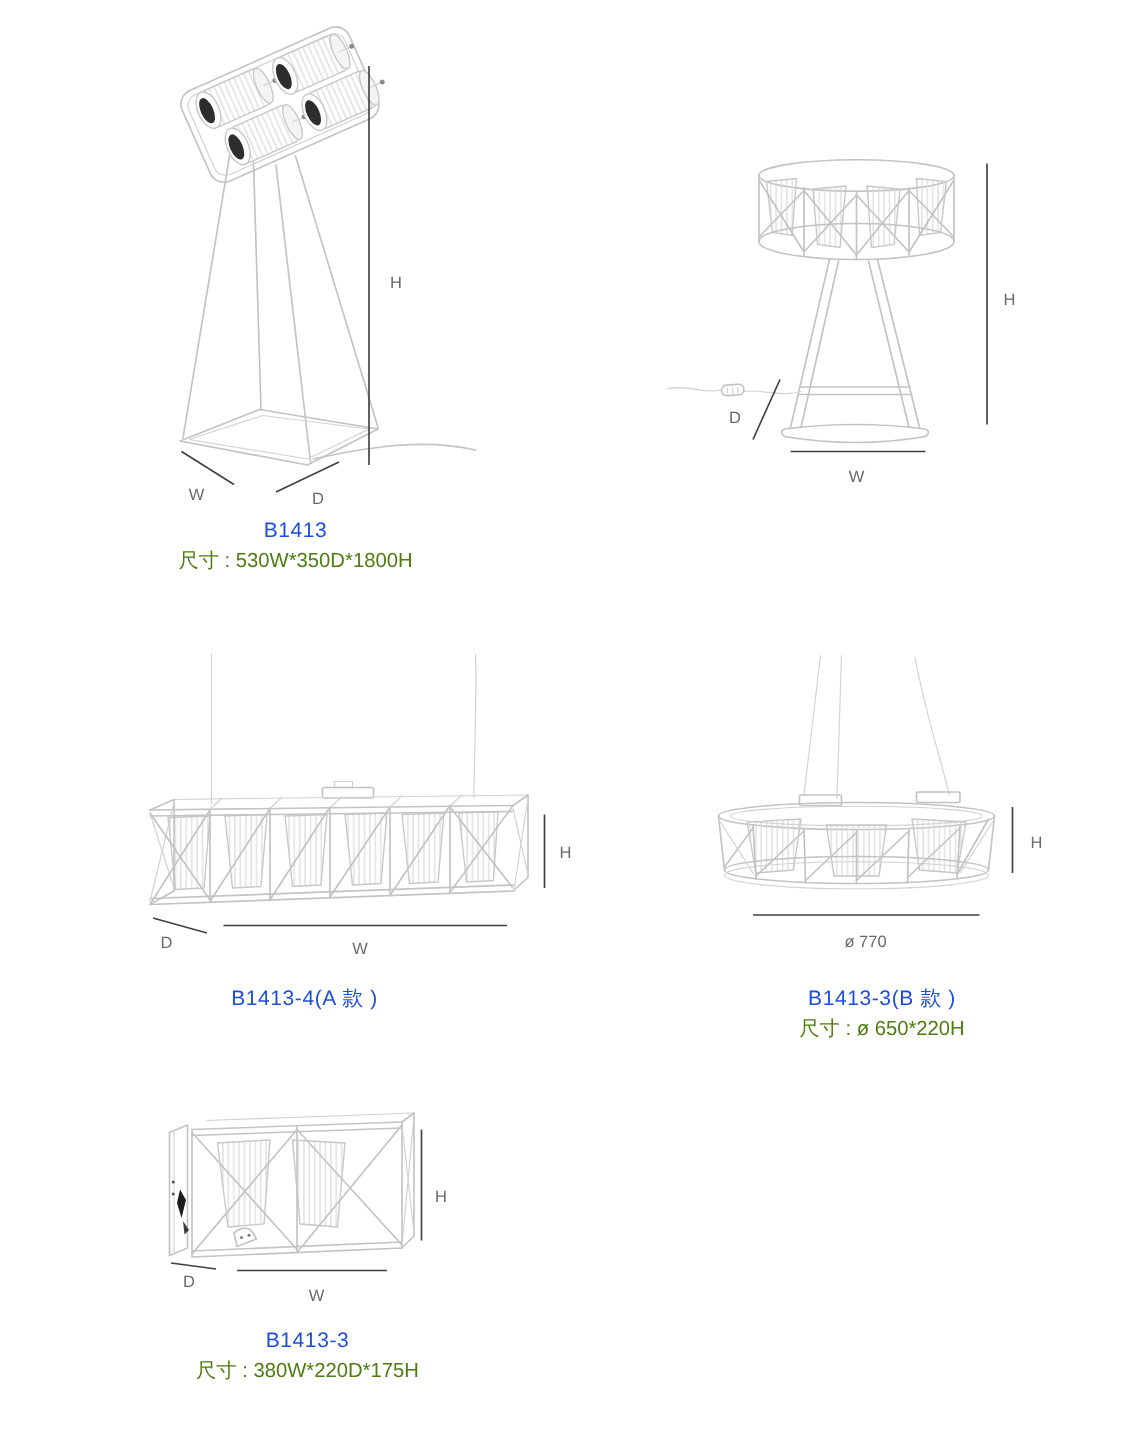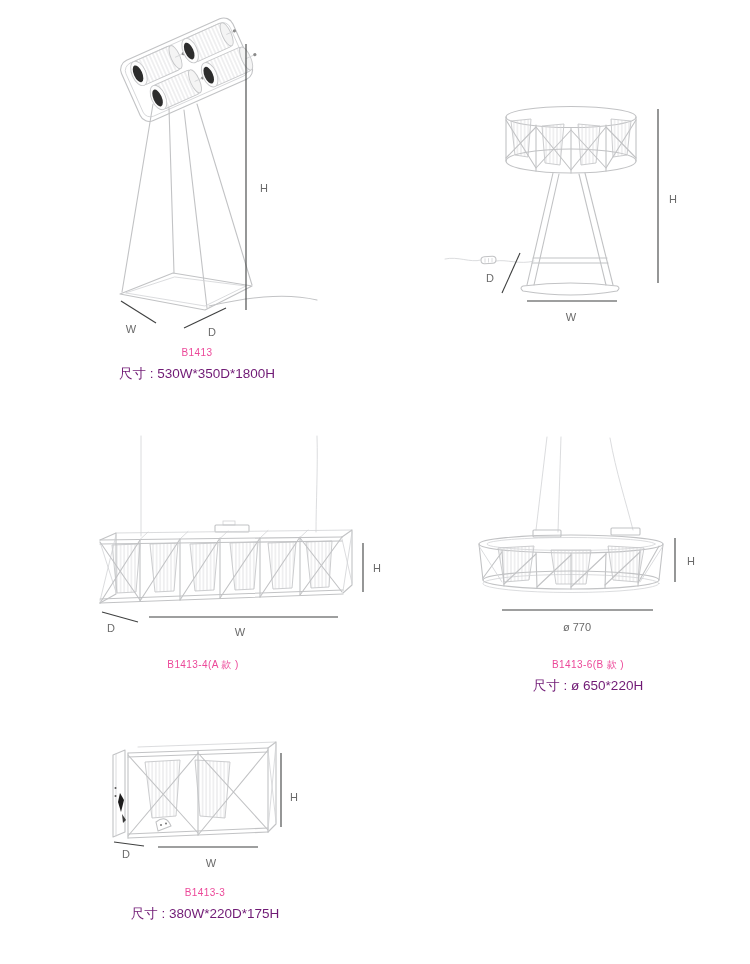--- a/index.html
+++ b/index.html
@@ -1,21 +1,21 @@
 <!DOCTYPE html>
 <html><head>
 <meta charset="utf-8">
 <style>
   html,body{margin:0;padding:0;background:#fff;}
   .sheet{position:relative;width:750px;height:964px;background:#ffffff;
          font-family:"Liberation Sans",sans-serif;overflow:hidden;}
   svg.fig{position:absolute;overflow:visible;}
   .cap{position:absolute;text-align:center;}
-  .cap .code{font-size:10px;color:#ec4899;letter-spacing:.4px;line-height:18px;}
-  .cap .size{font-size:13.5px;color:#701a75;margin-top:3px;line-height:17px;}
+  .cap .code{font-size:14px;color:#1d4ed8;letter-spacing:.4px;line-height:18px;}
+  .cap .size{font-size:13.5px;color:#4d7c0f;margin-top:3px;line-height:17px;}
   
   .ln{fill:none;stroke:#c2c3c5;stroke-width:1.1;stroke-linecap:round;stroke-linejoin:round;}
   .ln2{fill:none;stroke:#d2d3d5;stroke-width:.8;stroke-linecap:round;}
   .dk{fill:none;stroke:#3f4040;stroke-width:1.1;}
   .shade{stroke:#c6c7c9;stroke-width:.9;}
   .dimtxt{font-size:11px;fill:#6a6a6a;}
   .mid{text-anchor:middle;}
 </style>
 </head>
 <body>
@@ -213,21 +213,21 @@
       <path class="ln2" d="M49,114 L72,150 M233,114 L210,150"></path>
     </g>
     <g>
       <path class="dk" d="M72,178 H223"></path>
       <text class="dimtxt mid" x="147" y="199">ø 770</text>
       <path class="dk" d="M245,106 V150"></path>
       <text class="dimtxt" x="257" y="133">H</text>
     </g>
   </svg>
   <div class="cap" style="left:478px;top:656px;width:220px">
-    <div class="code">B1413-6(B 款 )</div>
+    <div class="code">B1413-3(B 款 )</div>
     <div class="size">尺寸 : ø 650*220H</div>
   </div>
 
   <svg class="fig" style="left:100px;top:738px" width="210" height="145" viewBox="0 0 210 145">
     <defs>
       <pattern id="p5" width="3.6" height="8" patternUnits="userSpaceOnUse">
         <path d="M1.8,0 V8" stroke="#d6d7d9" stroke-width="0.75"></path>
       </pattern>
     </defs>
     <g>

